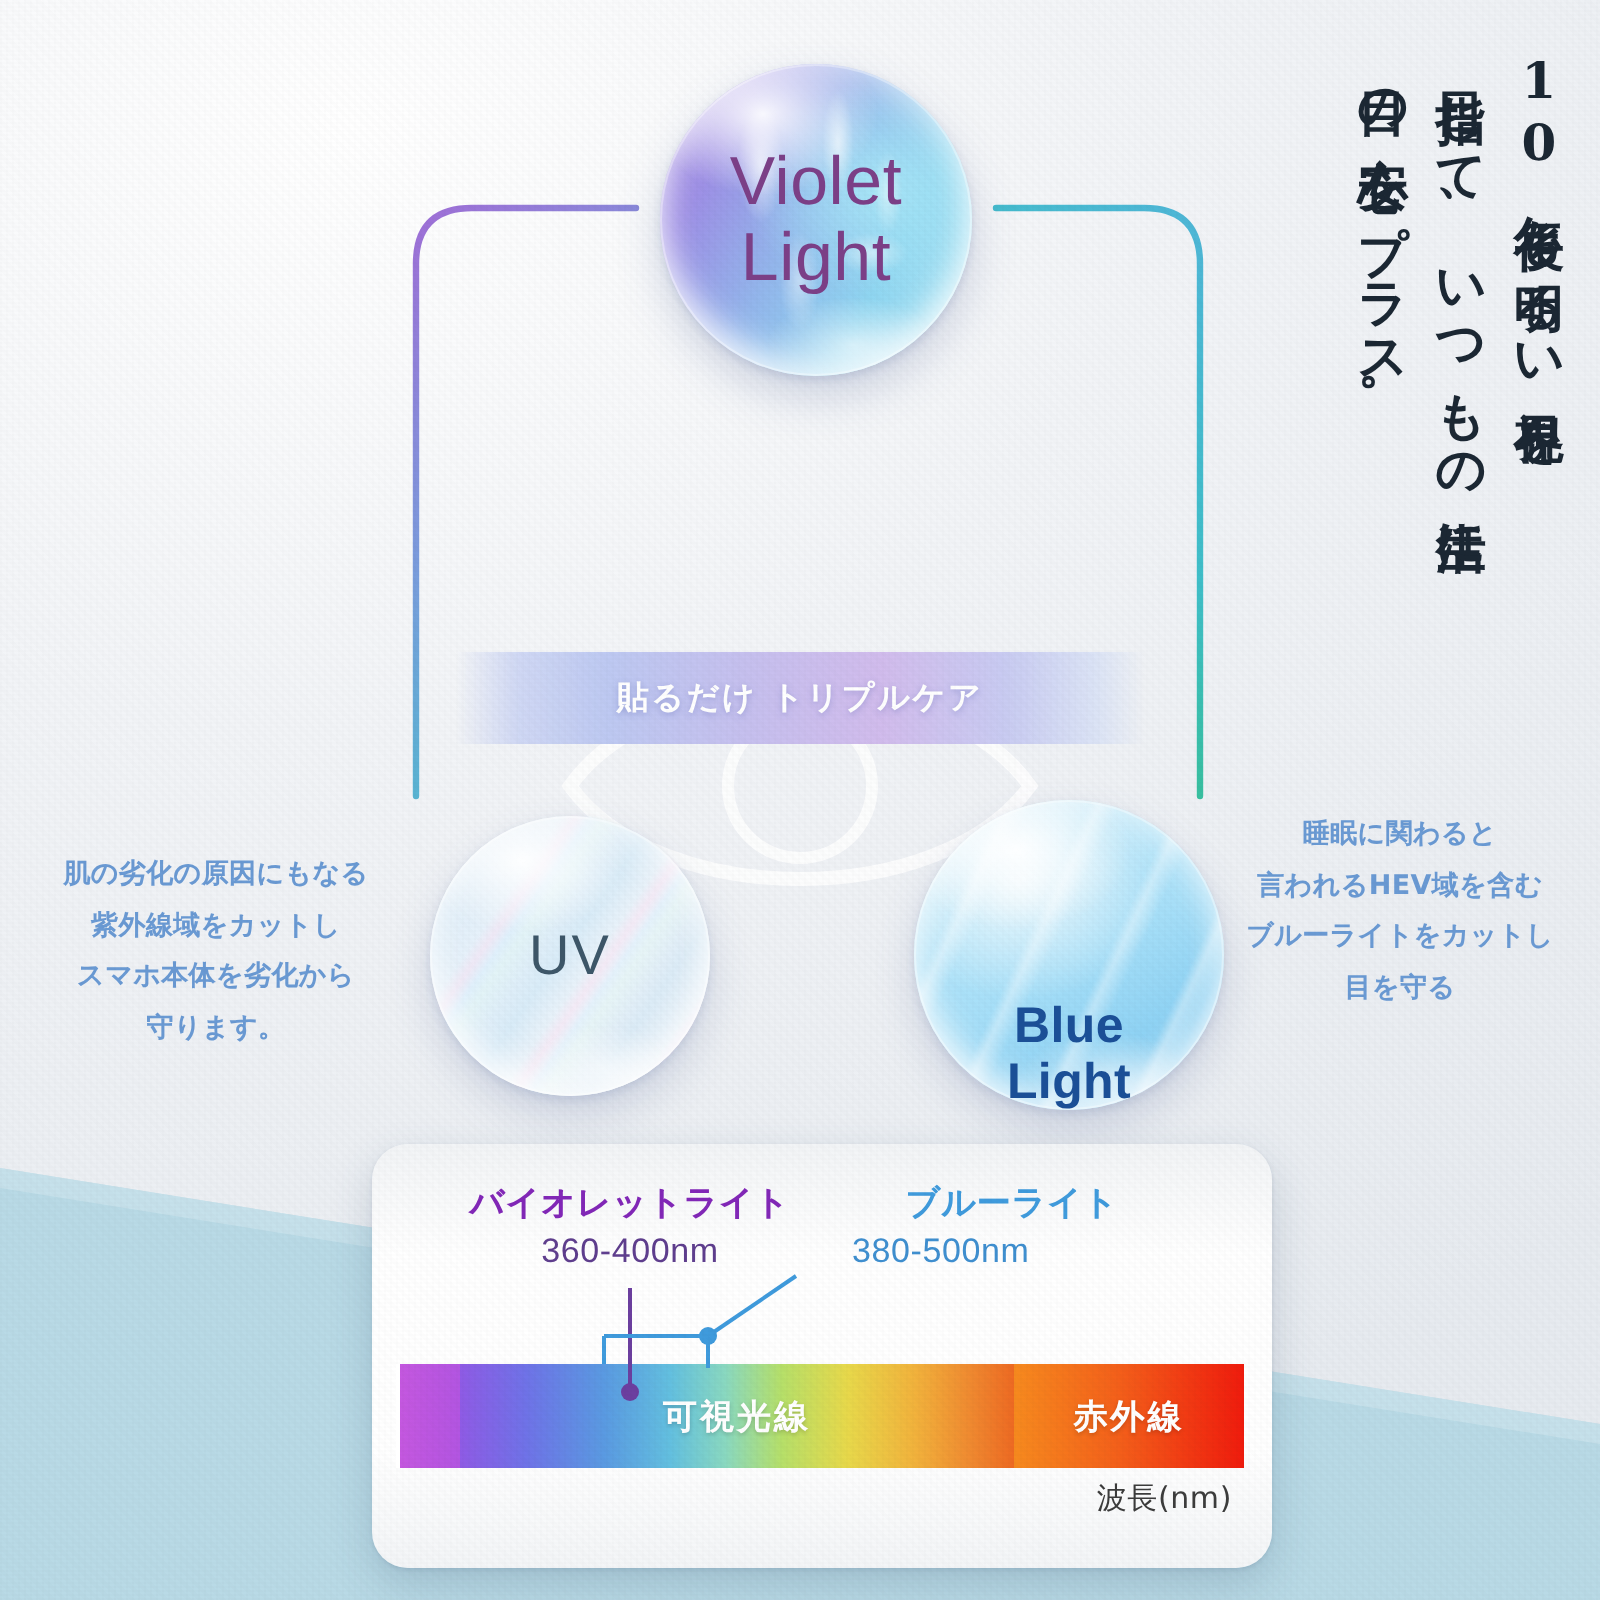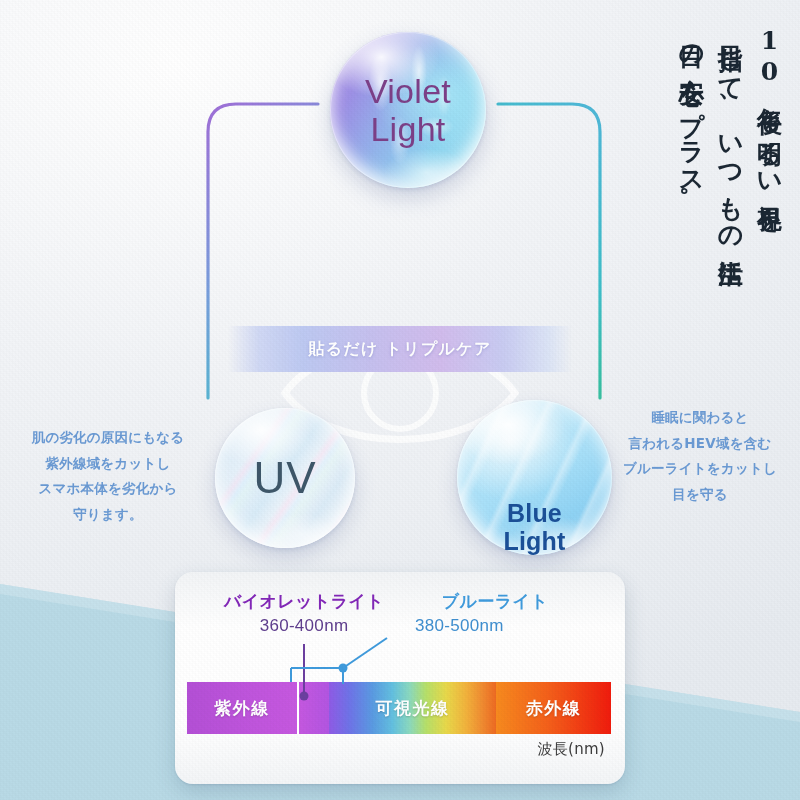--- a/index.html
+++ b/index.html
@@ -59,21 +59,21 @@
     background:
       radial-gradient(12% 30% at 30% 30%, rgba(255,255,255,.9) 0%, rgba(255,255,255,0) 70%),
       radial-gradient(8% 26% at 58% 22%, rgba(255,255,255,.85) 0%, rgba(255,255,255,0) 72%),
       radial-gradient(18% 10% at 70% 62%, rgba(255,255,255,.65) 0%, rgba(255,255,255,0) 74%),
       radial-gradient(10% 24% at 44% 72%, rgba(255,255,255,.6) 0%, rgba(255,255,255,0) 74%),
       radial-gradient(7% 20% at 76% 40%, rgba(255,255,255,.6) 0%, rgba(255,255,255,0) 75%);
     filter:blur(.4px);
   }
   #uv-sphere{
     left:215px;top:408px;width:140px;height:140px;
-    font-size:44px;font-weight:400;color:#3d5668;letter-spacing:1px;
+    font-size:28px;font-weight:400;color:#3d5668;letter-spacing:1px;
     background:
       linear-gradient(125deg,#e9f3fb 0%,#dfeef9 18%,#eaf3fb 33%,#d9ecf8 48%,
                       #f2f6fb 60%,#dcecf7 74%,#eef5fb 88%,#cfe4f4 100%);
     box-shadow:0 10px 20px rgba(90,110,160,.22), 0 2px 4px rgba(90,110,160,.16);
   }
   #uv-sphere .iris{
     position:absolute;inset:0;border-radius:50%;z-index:1;pointer-events:none;opacity:.55;
     background:repeating-linear-gradient(125deg,
       rgba(255,210,235,0) 0px, rgba(255,210,235,.55) 6px, rgba(200,235,255,.5) 12px,
       rgba(215,255,235,.35) 18px, rgba(255,255,255,0) 30px, rgba(255,255,255,0) 54px);
@@ -135,21 +135,21 @@
   }
   #ribbon-label{
     position:absolute;left:228px;top:326px;width:344px;height:46px;
     display:flex;align-items:center;justify-content:center;
     color:#fff;font-size:16px;font-weight:700;letter-spacing:1.3px;
     text-shadow:0 1px 3px rgba(110,120,190,.45);
   }
 
   
   #card{
-    position:absolute;left:175px;top:572px;width:450px;height:212px;
+    position:absolute;left:186px;top:572px;width:450px;height:212px;
     border-radius:18px;
     background:linear-gradient(180deg,#f2f4f6 0%,#ffffff 26%,#ffffff 72%,#f3f5f7 100%);
     box-shadow:0 8px 20px rgba(70,95,125,.22), 0 1px 2px rgba(70,95,125,.14);
   }
   #legend{position:absolute;left:0;top:18px;width:450px;height:56px;}
   .legend-title{position:absolute;font-size:17px;font-weight:700;letter-spacing:.4px;}
   .legend-range{position:absolute;font-size:17px;font-weight:400;letter-spacing:.3px;}
   #violet-title{left:34px;top:0;width:190px;text-align:center;color:#8227b8;}
   #violet-range{left:34px;top:26px;width:190px;text-align:center;color:#5f3e8e;}
   #blue-title{left:240px;top:0;width:160px;text-align:center;color:#3f9bdd;}
@@ -264,21 +264,20 @@
   <div id="card">
 
     <div id="legend">
       <div class="legend-title jp" id="violet-title">バイオレットライト</div>
       <div class="legend-range" id="violet-range">360-400nm</div>
       <div class="legend-title jp" id="blue-title">ブルーライト</div>
       <div class="legend-range" id="blue-range">380-500nm</div>
     </div>
 
     <div id="bar">
-      <div class="seg jp" id="seg-uv">紫外線</div>
       <div class="seg" id="seg-violet">
           <span class="seg-div" style="left:0"></span>
         </div>
       <div class="seg jp" id="seg-visible">可視光線</div>
       <div class="seg jp" id="seg-ir">赤外線</div>
     </div>
 
     <svg id="annot" viewBox="0 0 450 212">
 
       <line x1="129" y1="72" x2="129" y2="124" stroke="#6c3fa0" stroke-width="2"></line>

